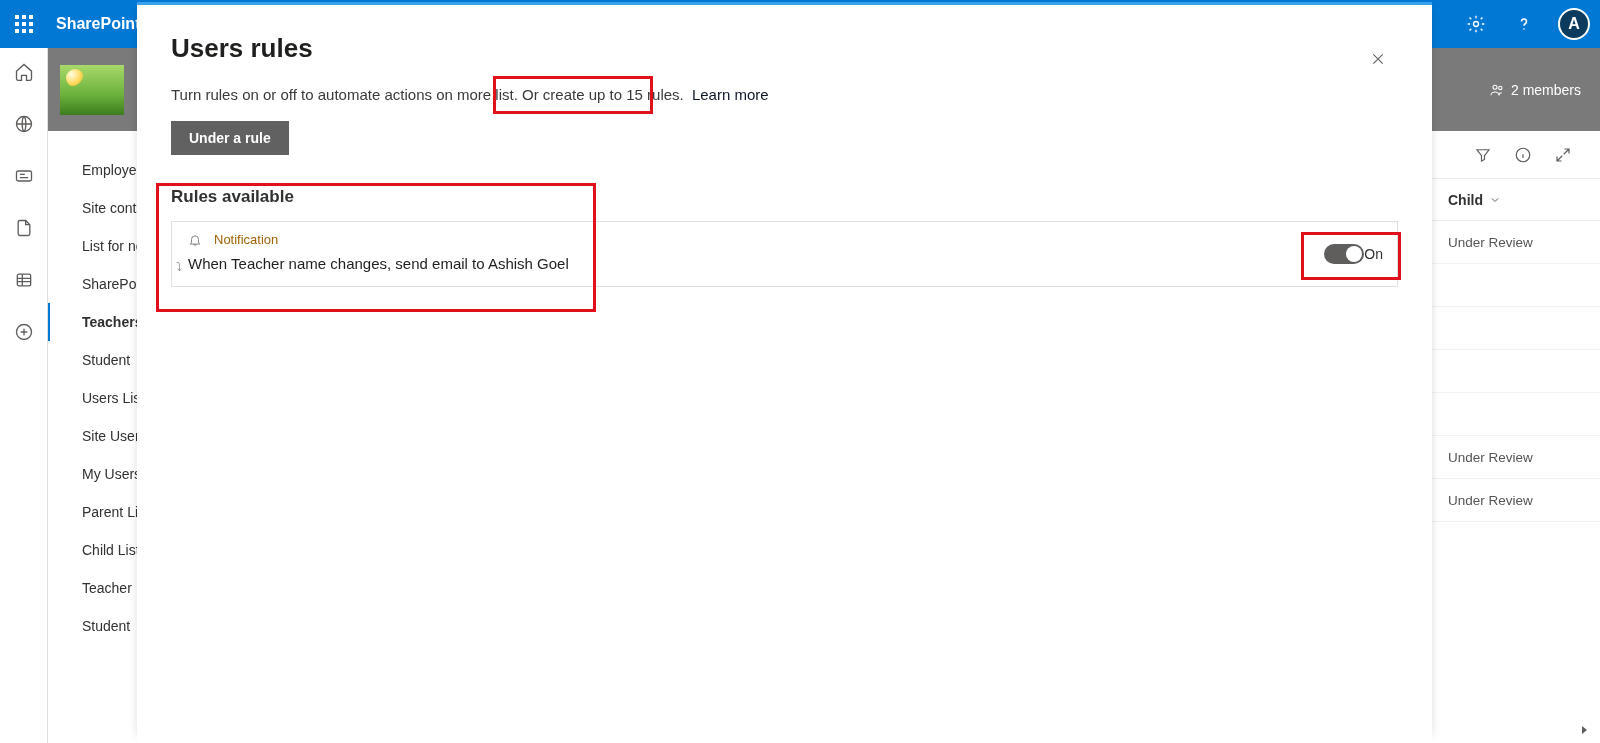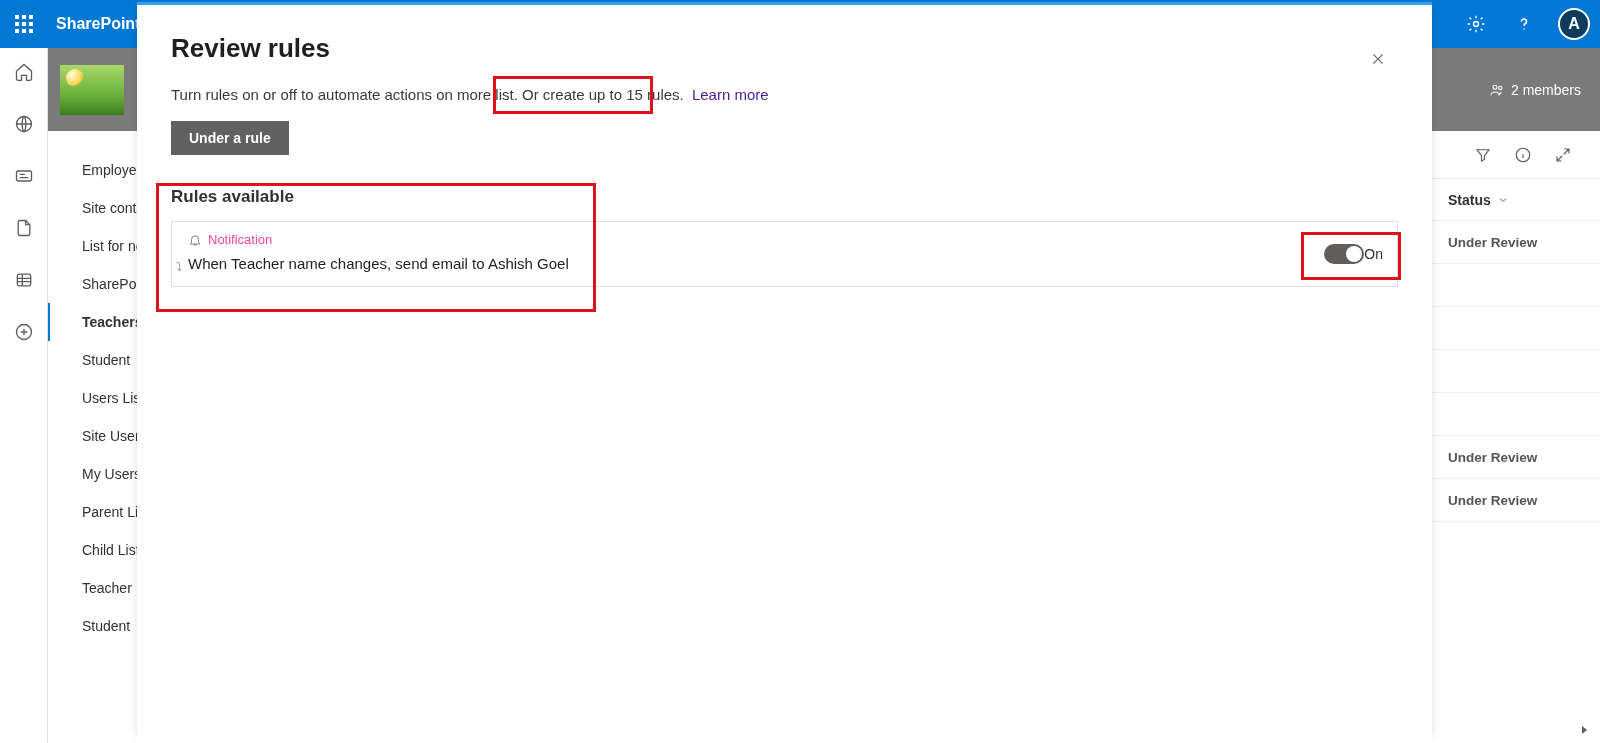--- a/index.html
+++ b/index.html
@@ -65,46 +65,46 @@
   
   .content-peek {
     position:absolute; top:131px; right:0; width:170px; bottom:0;
     z-index:2;
   }
   .peek-toolbar { height:47px; display:flex; align-items:center; justify-content:flex-end; gap:22px; padding-right:28px; color:#605e5c; }
   .peek-toolbar svg { width:18px; height:18px; stroke:#605e5c; fill:none; stroke-width:1.6; cursor:pointer; }
   .peek-table { border-top:1px solid #edebe9; }
   .peek-header { height:42px; display:flex; align-items:center; padding-left:18px; font-weight:600; font-size:14px; border-bottom:1px solid #edebe9; gap:6px; }
   .peek-header svg { width:12px; height:12px; stroke:#605e5c; fill:none; stroke-width:2;}
-  .peek-row { height:43px; display:flex; align-items:center; padding-left:18px; font-size:13.5px; color:#555; border-bottom:1px solid #f3f2f1;font-weight:bold;}
+  .peek-row { height:43px; display:flex; align-items:center; padding-left:18px; font-size:13.5px; color:#555; border-bottom:1px solid #f3f2f1;}
   
   
   .modal-wrap {
     position:absolute; top:2px; left:137px; right:168px; bottom:0;
     background:#fff;
     border-top:3px solid #3aa0e9;
     z-index:5;
     box-shadow: -6px 0 10px -8px rgba(0,0,0,0.2), 6px 0 10px -8px rgba(0,0,0,0.2);
   }
   .modal-inner { padding: 28px 34px; }
   .modal-title { font-size:26px; font-weight:600; color:#201f1e; }
   .close-x { position:absolute; top:40px; right:40px; width:28px; height:28px; display:flex; align-items:center; justify-content:center; cursor:pointer; }
   .close-x svg { width:16px; height:16px; stroke:#605e5c; stroke-width:1.6; fill:none; }
   .modal-desc { margin-top:22px; font-size:15px; color:#3a3a38; }
-  .modal-desc .learn-more { color:#4c1d95; margin-left:4px; cursor:pointer;}
+  .modal-desc .learn-more { color:#0f172a; margin-left:4px; cursor:pointer;}
   .create-btn {
     margin-top:18px; padding:9px 18px; background:#616161; color:#fff; border:none; font-size:14px; font-weight:600; cursor:pointer;
   }
   .section-title { margin-top:32px; font-size:17px; font-weight:600; }
   
   .rule-card {
     margin-top:14px; border:1px solid #e1dfdd; padding:10px 16px 14px 16px; position:relative;
     display:flex; flex-direction:column; gap:8px;
   }
-  .rule-type { color:#ec4899; font-size:13px; display:flex; align-items:center; gap:6px; }
+  .rule-type { color:#a16207; font-size:13px; display:flex; align-items:center; gap:12px; }
   .rule-type svg { width:14px; height:14px; stroke:#7a7a7a; fill:none; stroke-width:1.6;}
   .rule-desc { font-size:15px; color:#201f1e; }
   .cursor-glyph { position:absolute; left:4px; top:38px; font-size:12px; color:#888; }
   
   .toggle-area { position:absolute; right:14px; top:50%; transform:translateY(-50%); display:flex; align-items:center; }
   .toggle {
     width:40px; height:20px; border-radius:10px; background:#605e5c; position:relative; cursor:pointer;
   }
   .toggle .knob { position:absolute; right:2px; top:2px; width:16px; height:16px; border-radius:50%; background:#fff; }
   .toggle-label { font-size:14px; }
@@ -228,21 +228,21 @@
     <svg viewBox="0 0 24 24">
         <circle cx="12" cy="12" r="9"></circle>
         <path d="M12 8h.01M12 11v5"></path>
       </svg>
     <svg viewBox="0 0 24 24">
         <path d="M14 4h6v6M10 20H4v-6M20 4l-7 7M4 20l7-7"></path>
       </svg>
   </div>
   <div class="peek-table">
     <div class="peek-header">
-      <span>Status</span>
+      <span>Child</span>
       <svg viewBox="0 0 24 24">
           <path d="M6 9l6 6 6-6"></path>
         </svg>
     </div>
     <div class="peek-row">Under Review</div>
     <div class="peek-row"></div>
     <div class="peek-row"></div>
     <div class="peek-row"></div>
     <div class="peek-row"></div>
     <div class="peek-row">Under Review</div>
@@ -250,21 +250,21 @@
   </div>
 </div>
 
 <div class="modal-wrap">
   <div class="close-x">
     <svg viewBox="0 0 24 24">
         <path d="M5 5l14 14M19 5L5 19"></path>
       </svg>
   </div>
   <div class="modal-inner">
-    <div class="modal-title">Review rules</div>
+    <div class="modal-title">Users rules</div>
     <div class="modal-desc">
       <span>Turn rules on or off to automate actions on more list. </span><span>Or create up to 15 rules.</span>
       <span class="learn-more">Learn more</span>
     </div>
     <button class="create-btn">Under a rule</button>
 
     <div class="section-title">Rules available</div>
 
     <div class="rule-card">
       <span class="cursor-glyph">⤵</span>

